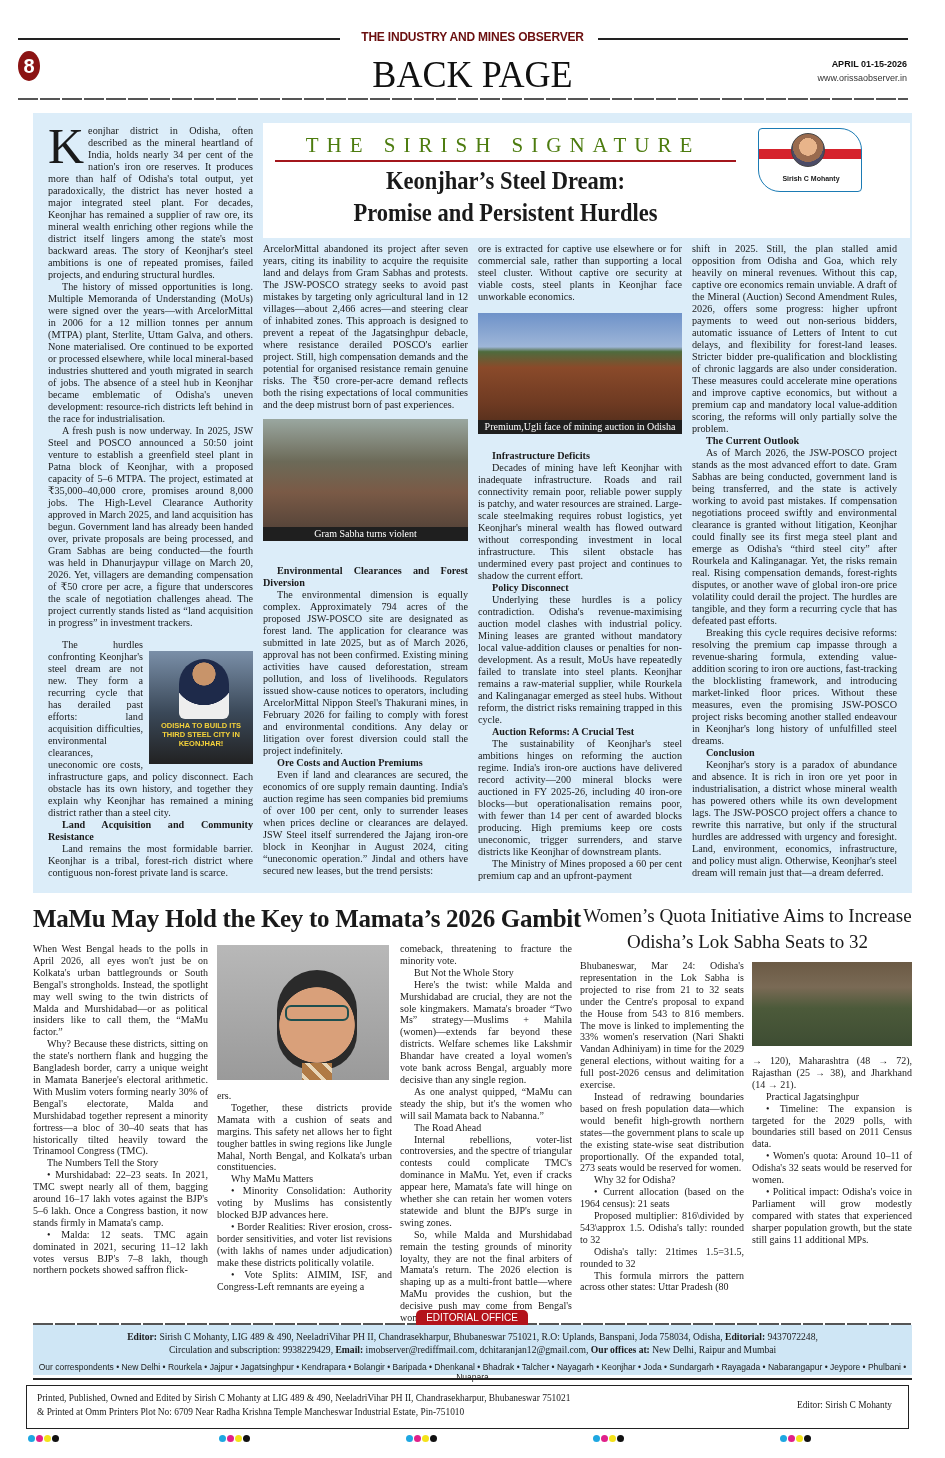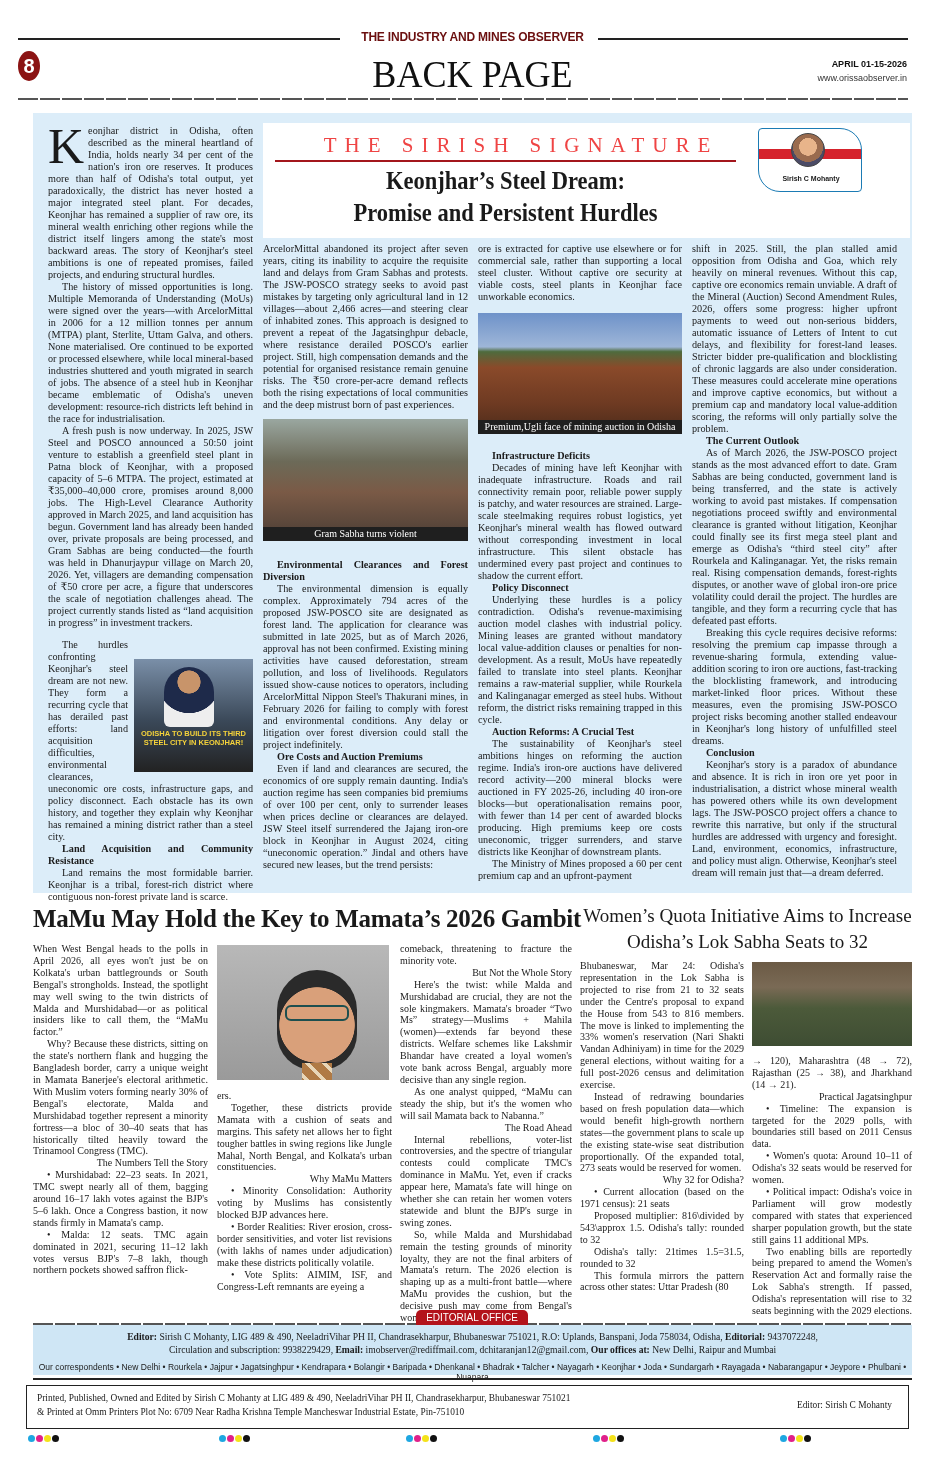--- a/index.html
+++ b/index.html
@@ -12,40 +12,40 @@
 .issue-date{position:absolute;right:38px;top:59px;font-family:"Liberation Sans",sans-serif;font-weight:bold;font-size:9px;color:#111}
 .website{position:absolute;right:38px;top:73px;font-family:"Liberation Sans",sans-serif;font-size:9px;color:#333}
 .dash-rule{position:absolute;left:18px;width:890px;height:2px;background:repeating-linear-gradient(90deg,#555 0 20px,#fff 20px 22px)}
 .feature{position:absolute;left:33px;top:113px;width:879px;height:780px;background:#dcedf9}
 .col{position:absolute;font-size:10.2px;line-height:12px;text-align:justify;hyphens:auto}
 .col p{text-indent:14px}
 .col p.noindent{text-indent:0}
 .col h4{font-size:10.2px;font-weight:bold;text-indent:14px;text-align:justify}
 .dropcap{float:left;font-size:50px;line-height:40px;margin:1px 4px 0 0;font-family:"Liberation Serif",serif}
 .title-box{position:absolute;left:263px;top:123px;width:647px;height:115px;background:#fff}
-.signature{position:absolute;left:28px;top:10px;width:460px;text-align:center;font-family:"Liberation Serif",serif;font-size:21px;color:#ef4444;letter-spacing:8px}
+.signature{position:absolute;left:10px;top:10px;width:460px;text-align:center;font-family:"Liberation Serif",serif;font-size:21px;color:#4d7c0f;letter-spacing:8px}
 .sig-rule{position:absolute;left:12px;top:37px;width:461px;height:1.5px;background:#a3161c}
 .headline{position:absolute;left:12px;top:42px;width:461px;text-align:center;font-family:"Liberation Serif",serif;font-weight:bold;font-size:25px;line-height:32px;transform:scaleX(0.9)}
 .author-card{position:absolute;left:495px;top:5px;width:104px;height:64px;border:1.5px solid #1b7bb4;border-radius:4px 22px 4px 22px;background:#fff;overflow:hidden}
 .author-band{position:absolute;left:0;top:20px;width:104px;height:10px;background:#d5222c}
 .author-photo{position:absolute;left:32px;top:4px;width:34px;height:34px;border-radius:50%;background:radial-gradient(circle at 50% 40%,#e8b48a 0 35%,#9a6b4e 36% 60%,#4b4b66 61%);border:1.5px solid #444}
 .author-name{position:absolute;left:0;top:46px;width:104px;text-align:center;font-family:"Liberation Sans",sans-serif;font-weight:bold;font-size:7px}
 .photo{position:absolute;overflow:hidden}
 .caption{position:absolute;left:0;bottom:0;width:100%;height:14px;background:#1f1f1f;color:#fff;font-size:10px;line-height:14px;text-align:center}
 .ph-violent{background:linear-gradient(180deg,#9aa7a0 0%,#6c6a58 35%,#7a5a46 60%,#4a3d35 100%)}
 .ph-mining{background:linear-gradient(180deg,#6e92c9 0%,#9eb6d8 28%,#4e6b3d 32%,#8a4a2a 45%,#6e3a22 75%,#4a2a1a 100%)}
 .ph-cm{background:linear-gradient(180deg,#7a8fa8 0%,#3a4858 55%,#222 100%)}
 .cm-text{position:absolute;left:0;top:70px;width:100%;text-align:center;color:#f5d23a;font-family:"Liberation Sans",sans-serif;font-weight:bold;font-size:7.5px;line-height:9px}
 .cm-person{position:absolute;left:30px;top:8px;width:50px;height:60px;border-radius:25px 25px 6px 6px;background:radial-gradient(circle at 50% 25%,#c8946a 0 22%,#1e2a4a 23% 60%,#eee 61%)}
 .headline2{position:absolute;left:33px;top:905px;font-family:"Liberation Serif",serif;font-weight:bold;font-size:25px;letter-spacing:-0.3px}
 .headline3{position:absolute;left:580px;top:903px;width:335px;text-align:center;font-family:"Liberation Serif",serif;font-size:19px;line-height:26px}
 .col2{position:absolute;font-size:10px;line-height:11.9px;text-align:justify}
 .col2 p{text-indent:14px}
 .col2 p.noindent{text-indent:0}
-.col2 .sub{text-indent:14px;text-align:right}
+.col2 .sub{text-indent:14px;text-align:left}
 .bullet{text-indent:10px}
 .ph-mamata{background:linear-gradient(180deg,#b8b8b8 0%,#9a9a9a 100%)}
 .mamata-face{position:absolute;left:60px;top:25px;width:80px;height:100px;border-radius:40px 40px 36px 36px;background:radial-gradient(circle at 50% 55%,#d9a07a 0 55%,#2a2a2a 56%)}
 .mamata-glasses{position:absolute;left:68px;top:60px;width:64px;height:16px;border:2.5px solid #1d4f4f;border-radius:6px}
 .mamata-neck{position:absolute;left:85px;top:118px;width:30px;height:60px;background:repeating-linear-gradient(45deg,#b07a45 0 8px,#e8d6b8 8px 12px)}
 .ph-parliament{background:linear-gradient(180deg,#6b5a45 0%,#7a6a55 30%,#4c5a3a 55%,#3e4d33 100%)}
 .editorial-tab{position:absolute;left:416px;top:1310px;width:112px;height:32px;background:#b3131b;color:#fff;font-family:"Liberation Sans",sans-serif;font-weight:normal;font-size:10px;text-align:center;line-height:15px;border-radius:5px 5px 0 0}
 .editorial-box{position:absolute;left:33px;top:1325px;width:879px;height:50px;background:#cfe6f5}
 .ed-line{position:absolute;left:0;width:879px;text-align:center;font-size:9.6px}
 .corr{position:absolute;left:0;top:37px;width:879px;text-align:center;font-family:"Liberation Sans",sans-serif;font-size:8.5px;color:#222}
@@ -81,32 +81,32 @@
     <div class="author-photo"></div>
     <div class="author-name">Sirish C Mohanty</div>
   </div>
 </div>
 
 <div class="col" style="left:48px;top:125px;width:205px">
   <p class="noindent"><span class="dropcap">K</span><span>eonjhar district in Odisha, often described as the mineral heartland of India, holds nearly 34 per cent of the nation's iron ore reserves. It produces more than half of Odisha's total output, yet paradoxically, the district has never hosted a major integrated steel plant. For decades, Keonjhar has remained a supplier of raw ore, its mineral wealth enriching other regions while the district itself lingers among the state's most backward areas. The story of Keonjhar's steel ambitions is one of repeated promises, failed projects, and enduring structural hurdles.</span></p>
   <p>The history of missed opportunities is long. Multiple Memoranda of Understanding (MoUs) were signed over the years—with ArcelorMittal in 2006 for a 12 million tonnes per annum (MTPA) plant, Sterlite, Uttam Galva, and others. None materialised. Ore continued to be exported or processed elsewhere, while local mineral-based industries shuttered and youth migrated in search of jobs. The absence of a steel hub in Keonjhar became emblematic of Odisha's uneven development: resource-rich districts left behind in the race for industrialisation.</p>
   <p>A fresh push is now underway. In 2025, JSW Steel and POSCO announced a 50:50 joint venture to establish a greenfield steel plant in Patna block of Keonjhar, with a proposed capacity of 5–6 MTPA. The project, estimated at ₹35,000–40,000 crore, promises around 8,000 jobs. The High-Level Clearance Authority approved in March 2025, and land acquisition has begun. Government land has already been handed over, private proposals are being processed, and Gram Sabhas are being conducted—the fourth was held in Dhanurjaypur village on March 20, 2026. Yet, villagers are demanding compensation of ₹50 crore per acre, a figure that underscores the scale of negotiation challenges ahead. The project currently stands listed as “land acquisition in progress” in investment trackers.</p>
   <div style="height:10px"></div>
-  <div class="photo ph-cm" style="position:relative;float:right;width:119px;height:113px;margin:20px 0 2px 6px">
+  <div class="photo ph-cm" style="position:relative;float:right;width:104px;height:113px;margin:12px 0 2px 6px">
     <div class="cm-person"></div>
     <div class="cm-text">ODISHA TO BUILD ITS THIRD STEEL CITY IN KEONJHAR!</div>
   </div>
   <p>The hurdles confronting Keonjhar's steel dream are not new. They form a recurring cycle that has derailed past efforts: land acquisition difficulties, environmental clearances, uneconomic ore costs, infrastructure gaps, and policy disconnect. Each obstacle has its own history, and together they explain why Keonjhar has remained a mining district rather than a steel city.</p>
   <h4>Land Acquisition and Community Resistance</h4>
   <p>Land remains the most formidable barrier. Keonjhar is a tribal, forest-rich district where contiguous non-forest private land is scarce.</p>
 </div>
 
 <div class="col" style="left:263px;top:243px;width:205px">
   <p class="noindent">ArcelorMittal abandoned its project after seven years, citing its inability to acquire the requisite land and delays from Gram Sabhas and protests. The JSW-POSCO strategy seeks to avoid past mistakes by targeting only agricultural land in 12 villages—about 2,466 acres—and steering clear of inhabited zones. This approach is designed to prevent a repeat of the Jagatsinghpur debacle, where resistance derailed POSCO's earlier project. Still, high compensation demands and the potential for organised resistance remain genuine risks. The ₹50 crore-per-acre demand reflects both the rising expectations of local communities and the deep mistrust born of past experiences.</p>
-  <div class="photo ph-violent" style="position:relative;width:205px;height:122px;margin:8px 0 18px 0">
+  <div class="photo ph-violent" style="position:relative;width:205px;height:122px;margin:8px 0 24px 0">
     <div class="caption">Gram Sabha turns violent</div>
   </div>
   <h4>Environmental Clearances and Forest Diversion</h4>
   <p>The environmental dimension is equally complex. Approximately 794 acres of the proposed JSW-POSCO site are designated as forest land. The application for clearance was submitted in late 2025, but as of March 2026, approval has not been confirmed. Existing mining activities have caused deforestation, stream pollution, and loss of livelihoods. Regulators issued show-cause notices to operators, including ArcelorMittal Nippon Steel's Thakurani mines, in February 2026 for failing to comply with forest and environmental conditions. Any delay or litigation over forest diversion could stall the project indefinitely.</p>
   <h4>Ore Costs and Auction Premiums</h4>
   <p>Even if land and clearances are secured, the economics of ore supply remain daunting. India's auction regime has seen companies bid premiums of over 100 per cent, only to surrender leases when prices decline or clearances are delayed. JSW Steel itself surrendered the Jajang iron-ore block in Keonjhar in August 2024, citing “uneconomic operation.” Jindal and others have secured new leases, but the trend persists:</p>
 </div>
 
 <div class="col" style="left:478px;top:243px;width:204px">
   <p class="noindent">ore is extracted for captive use elsewhere or for commercial sale, rather than supporting a local steel cluster. Without captive ore security at viable costs, steel plants in Keonjhar face unworkable economics.</p>
@@ -165,35 +165,34 @@
   <p>Internal rebellions, voter-list controversies, and the spectre of triangular contests could complicate TMC's dominance in MaMu. Yet, even if cracks appear here, Mamata's fate will hinge on whether she can retain her women voters statewide and blunt the BJP's surge in swing zones.</p>
   <p>So, while Malda and Murshidabad remain the testing grounds of minority loyalty, they are not the final arbiters of Mamata's return. The 2026 election is shaping up as a multi-front battle—where MaMu provides the cushion, but the decisive push may come from Bengal's women.</p>
 </div>
 
 <div class="headline3">Women’s Quota Initiative Aims to Increase Odisha’s Lok Sabha Seats to 32</div>
 
 <div class="col2" style="left:580px;top:960px;width:164px">
   <p class="noindent">Bhubaneswar, Mar 24: Odisha's representation in the Lok Sabha is projected to rise from 21 to 32 seats under the Centre's proposal to expand the House from 543 to 816 members. The move is linked to implementing the 33% women's reservation (Nari Shakti Vandan Adhiniyam) in time for the 2029 general elections, without waiting for a full post-2026 census and delimitation exercise.</p>
   <p>Instead of redrawing boundaries based on fresh population data—which would benefit high-growth northern states—the government plans to scale up the existing state-wise seat distribution proportionally. Of the expanded total, 273 seats would be reserved for women.</p>
   <p class="sub">Why 32 for Odisha?</p>
-  <p class="bullet">• Current allocation (based on the 1971 census): 21 seats</p>
+  <p class="bullet">• Current allocation (based on the 1964 census): 21 seats</p>
   <p>Proposed multiplier: 816\divided by 543\approx 1.5. Odisha's tally: rounded to 32</p>
   <p>Odisha's tally: 21times 1.5=31.5, rounded to 32</p>
   <p>This formula mirrors the pattern across other states: Uttar Pradesh (80</p>
 </div>
 
 <div class="photo ph-parliament" style="left:752px;top:962px;width:160px;height:84px"></div>
 
 <div class="col2" style="left:752px;top:1055px;width:160px">
   <p class="noindent">→ 120), Maharashtra (48 → 72), Rajasthan (25 → 38), and Jharkhand (14 → 21).</p>
   <p class="sub">Practical Jagatsinghpur</p>
   <p class="bullet">• Timeline: The expansion is targeted for the 2029 polls, with boundaries still based on 2011 Census data.</p>
   <p class="bullet">• Women's quota: Around 10–11 of Odisha's 32 seats would be reserved for women.</p>
   <p class="bullet">• Political impact: Odisha's voice in Parliament will grow modestly compared with states that experienced sharper population growth, but the state still gains 11 additional MPs.</p>
-  <p>Two enabling bills are reportedly being prepared to amend the Women's Reservation Act and formally raise the Lok Sabha's strength. If passed, Odisha's representation will rise to 32 seats beginning with the 2029 elections.</p>
 </div>
 
 <div class="dash-rule" style="top:1323px;left:33px;width:879px"></div>
 <div class="editorial-tab">EDITORIAL OFFICE</div>
 <div class="editorial-box">
   <div class="ed-line" style="top:6px">
     <b>Editor:</b><span> Sirish C Mohanty, LIG 489 &amp; 490, NeeladriVihar PH II, Chandrasekharpur, Bhubaneswar 751021, R.O: Uplands, Banspani, Joda 758034, Odisha, </span><b>Editorial:</b><span> 9437072248,</span>
   </div>
   <div class="ed-line" style="top:19px">
     <span>Circulation and subscription: 9938229429, </span><b>Email:</b><span> imobserver@rediffmail.com, dchitaranjan12@gmail.com, </span><b>Our offices at:</b><span> New Delhi, Raipur and Mumbai</span>

